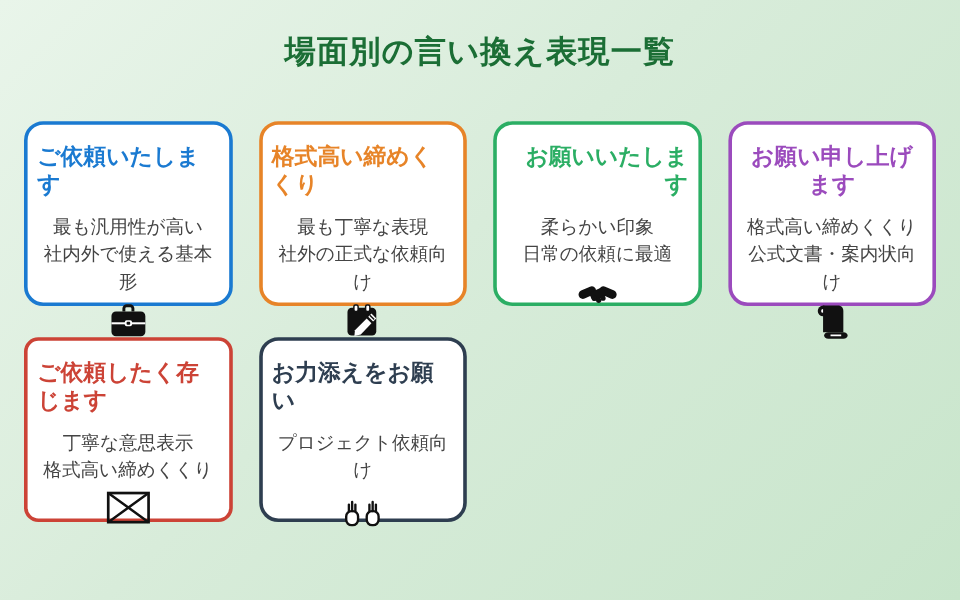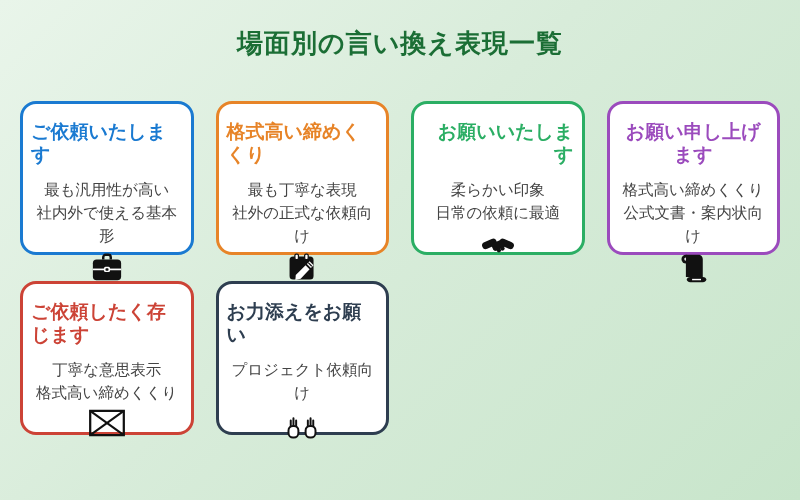--- a/index.html
+++ b/index.html
@@ -103,21 +103,21 @@
       <svg width="32" height="32" viewBox="0 0 36 36">
         <circle cx="10" cy="8" r="5" fill="#111"></circle>
         <circle cx="10" cy="8" r="1.8" fill="#fff"></circle>
         <path d="M10 3 h14 c3 0 5 2 5 5 v20 h-19 z" fill="#111"></path>
         <path d="M15 28 h14 c2.5 0 4 1.5 4 3 s-1.5 3-4 3 h-14 c-2.5 0-4-1.5-4-3 s1.5-3 4-3 z" fill="#111"></path>
         <path d="M17 31 h10" stroke="#fff" stroke-width="1.6"></path>
       </svg>
     </div>
   </div>
 
-  <div class="card" style="border-color: rgb(204, 67, 54);">
+  <div class="card" style="border-color: rgb(204, 67, 54); border-radius: 12px;">
     <div class="card-title" style="color: rgb(204, 67, 54);">ご依頼したく存じます</div>
     <div class="card-desc">
       <div>丁寧な意思表示</div>
       <div>格式高い締めくくり</div>
     </div>
     <div class="icon">
       <svg width="38" height="28" viewBox="0 0 40 30">
         <rect x="2" y="2" width="36" height="26" fill="none" stroke="#111" stroke-width="2.4"></rect>
         <path d="M2 2 L38 28 M38 2 L2 28" fill="none" stroke="#111" stroke-width="2.2"></path>
       </svg>

